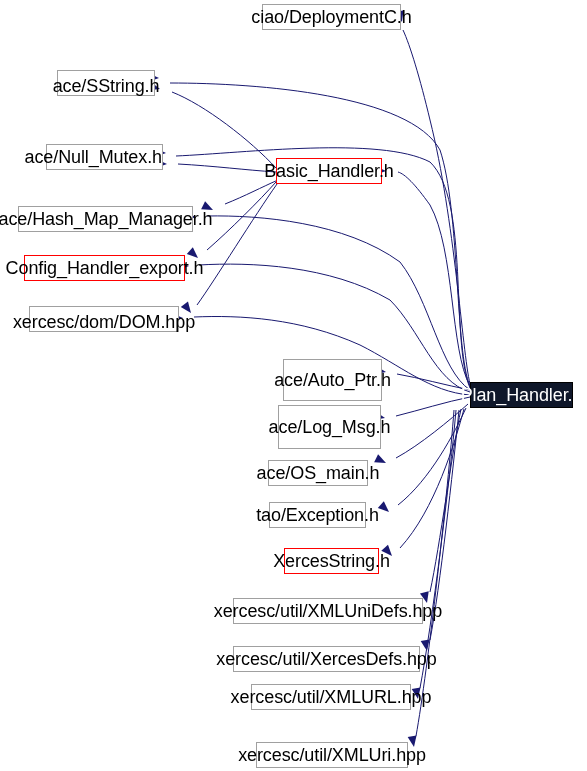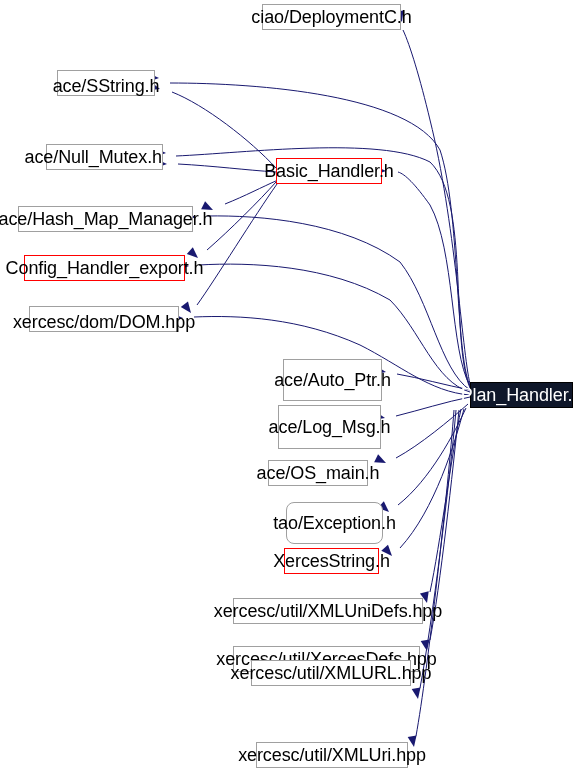--- a/index.html
+++ b/index.html
@@ -124,32 +124,32 @@
       </div>
       <div class="node" style="left: 283px; top: 359px; width: 99px; height: 42px;">
         <span class="node-label">ace/Auto_Ptr.h</span>
       </div>
       <div class="node" style="left: 278px; top: 405px; width: 103px; height: 44px;">
         <span class="node-label">ace/Log_Msg.h</span>
       </div>
       <div class="node" style="left: 268px; top: 452px; width: 100px; height: 26px; margin-top: 8px;">
         <span class="node-label">ace/OS_main.h</span>
       </div>
-      <div class="node" style="left: 286px; top: 502px; width: 97px; height: 42px; border-radius: 8px;">
+      <div class="node" style="left: 269px; top: 502px; width: 97px; height: 26px;">
         <span class="node-label">tao/Exception.h</span>
       </div>
       <div class="node highlight" style="left: 284px; top: 548px; width: 95px; height: 26px;">
         <span class="node-label">XercesString.h</span>
       </div>
       <div class="node" style="left: 233px; top: 598px; width: 190px; height: 26px;">
         <span class="node-label">xercesc/util/XMLUniDefs.hpp</span>
       </div>
       <div class="node" style="left: 233px; top: 646px; width: 187px; height: 26px; justify-content: center;">
         <span class="node-label">xercesc/util/XercesDefs.hpp</span>
       </div>
-      <div class="node" style="left: 251px; top: 660px; width: 160px; height: 26px;">
+      <div class="node" style="left: 251px; top: 684px; width: 160px; height: 26px;">
         <span class="node-label">xercesc/util/XMLURL.hpp</span>
       </div>
       <div class="node" style="left: 256px; top: 742px; width: 152px; height: 26px;">
         <span class="node-label">xercesc/util/XMLUri.hpp</span>
       </div>
     </div>
 </div>
 
 </body></html>

